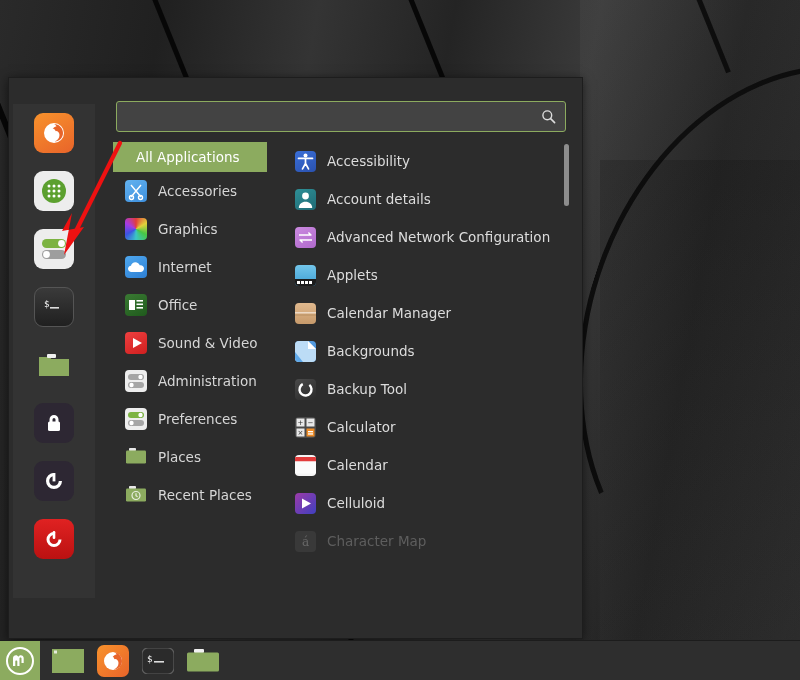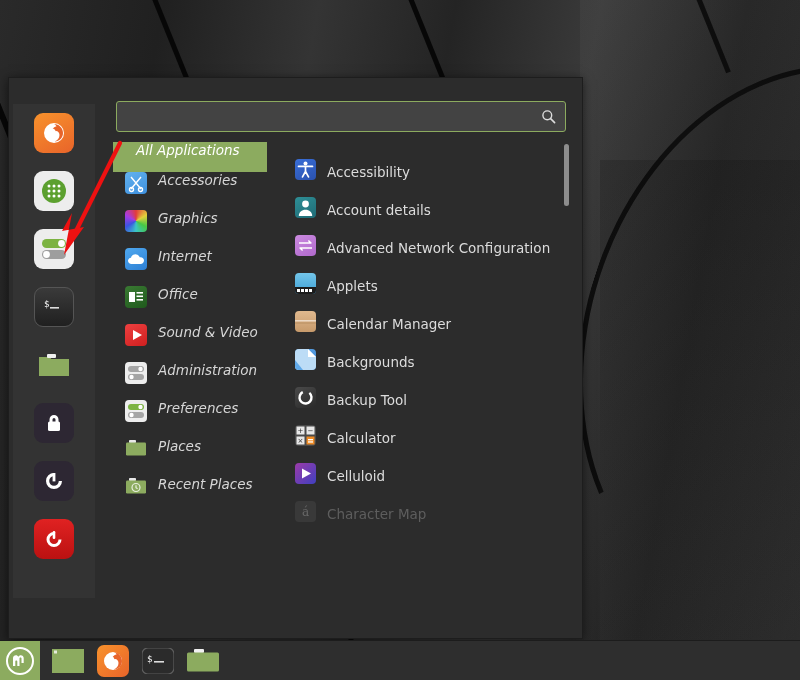--- a/index.html
+++ b/index.html
@@ -68,25 +68,24 @@
   }
   .fav-btn svg { display: block; }
 
   
   #categories {
     width: 170px; flex: 0 0 170px;
     padding-top: 64px;
   }
   .cat-row {
     height: 38px;
-    display: flex; 
+    display: flex; align-items: center;
     padding-left: 12px;
     color: #d6d6d6;
     font-size: 13.5px;
-    font-style: italic;
   }
   .cat-row.selected {
     background: #8cab5f;
     color: #ffffff;
     margin-right: 16px;
     padding-left: 23px;
     height: 30px;
   }
   .cat-icon {
     width: 22px; height: 22px;
@@ -101,21 +100,21 @@
   
   #applist-wrap {
     flex: 1 1 auto;
     position: relative;
     padding-top: 64px;
     overflow: hidden;
   }
   #applist { padding-left: 12px; }
   .app-row {
     height: 38px;
-    display: flex; align-items: flex-end;
+    display: flex; align-items: center;
     color: #dcdcdc;
     font-size: 13.5px;
   }
   .app-row.dimmed { color: #6e6e6e; opacity: 0.75; }
   .app-icon {
     width: 21px; height: 21px;
     margin-right: 11px;
     border-radius: 4px;
     flex: 0 0 21px;
     position: relative;
@@ -468,20 +467,29 @@
               </g>
               <g fill="#ffffff">
                 <rect x="13" y="14" width="5" height="1.3"></rect>
                 <rect x="13" y="16.3" width="5" height="1.3"></rect>
               </g>
             </svg>
         </span>
         <span>Calculator</span>
       </div>
 
+      <div class="app-row">
+        <span class="app-icon" style="background:#f4f4f4;">
+          <svg width="21" height="21" viewBox="0 0 21 21">
+              <rect x="0" y="2" width="21" height="4.5" fill="#e23b3b"></rect>
+              <rect x="0" y="6.5" width="21" height="12" fill="#fbfbfb"></rect>
+            </svg>
+        </span>
+        <span>Calendar</span>
+      </div>
 
       <div class="app-row">
         <span class="app-icon" style="background:linear-gradient(135deg,#9c3ba8,#4040c0);">
           <svg width="21" height="21" viewBox="0 0 21 21">
               <path d="M7 5.5l9 5-9 5z" fill="#ffffff"></path>
             </svg>
         </span>
         <span>Celluloid</span>
       </div>
 

